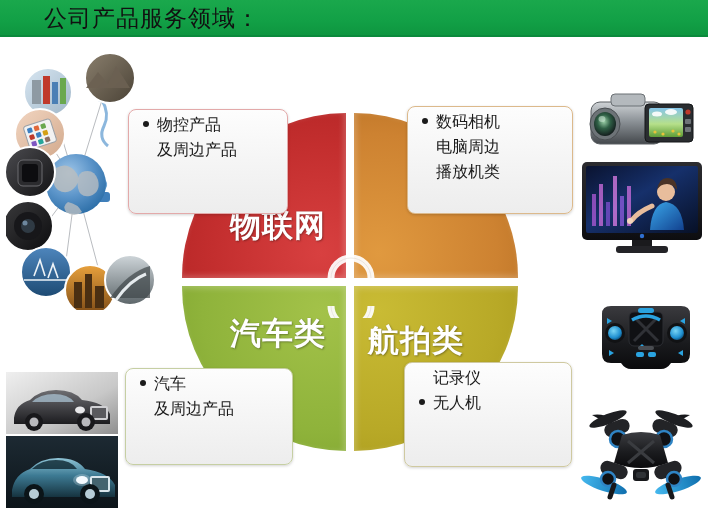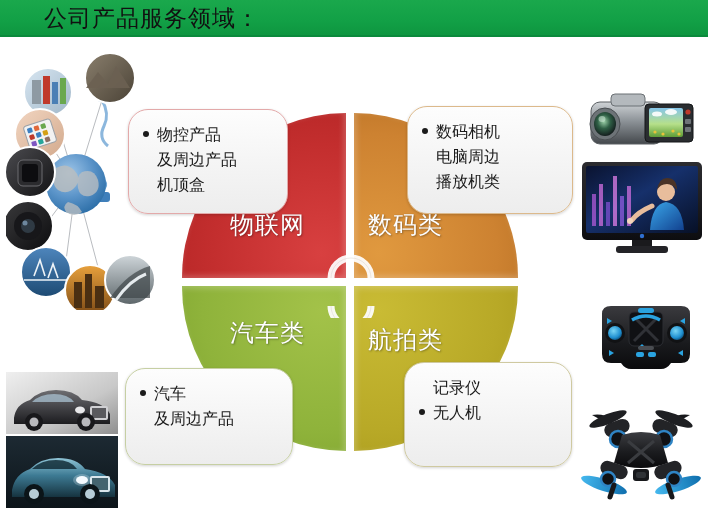--- a/index.html
+++ b/index.html
@@ -45,48 +45,49 @@
   .q-bl{left:0;top:173px;border-radius:0 0 0 165px;
         background:radial-gradient(circle at 85% 15%, #a3c249 0%, #8fb33b 60%, #7ba02c 100%);
         box-shadow:inset -2px 2px 6px rgba(255,255,255,.25);}
   .q-br{left:172px;top:173px;border-radius:0 0 165px 0;
         background:radial-gradient(circle at 15% 15%, #c9bb34 0%, #b8a927 60%, #a59619 100%);
         box-shadow:inset 2px 2px 6px rgba(255,255,255,.25);}
 
   .quad-label{
     position:absolute;
     color:#ffffff;
-    font-size:24px;
+    font-size:31px;
     line-height:34px;
     letter-spacing:1px;
     white-space:nowrap;
     text-shadow:1px 1px 2px rgba(0,0,0,.30), 0 0 1px rgba(0,0,0,.25);
-    font-weight:400;
+    font-weight:700;
   }
   .lab-tl{left:48px;top:95px;}
   .lab-tr{left:186px;top:95px;}
   .lab-bl{left:48px;top:203px;}
   .lab-br{left:186px;top:210px;}
 
   
   .ring{
     position:absolute;left:140px;top:133px;width:58px;height:72px;
     pointer-events:none;
   }
   .ring svg{display:block;}
 
   
   .callout{
     position:absolute;
     box-sizing:border-box;
-    border-radius:20px;
+    border-radius:8px;
     background:linear-gradient(180deg,#fdfdfd 0%,#f4f4f4 55%,#ededed 100%);
     border:1px solid #cfcfcf;
     box-shadow:0 1px 3px rgba(0,0,0,.18);
-    padding:12px 12px 8px 14px;
+    padding:4px 12px 8px 14px;
+    font-family:Liberation Mono, monospace;
   }
   .callout .line{
     color:#1a1a1a;
     font-size:16px;
     line-height:25px;
     white-space:nowrap;
   }
   .callout .bullet{
     display:inline-block;width:6px;height:6px;border-radius:50%;
     background:#1b1b1b;vertical-align:middle;margin-right:8px;
@@ -476,21 +477,20 @@
   </div>
 
   <div class="pie-wrap">
 
     <div class="quad q-tl"></div>
     <div class="quad q-tr"></div>
     <div class="quad q-bl"></div>
     <div class="quad q-br"></div>
 
     <div class="quad-label lab-tl">物联网</div>
-    <div class="quad-label lab-tr">数码类</div>
     <div class="quad-label lab-bl">汽车类</div>
     <div class="quad-label lab-br">航拍类</div>
 
     <div class="ring">
       <svg width="58" height="72" viewBox="0 0 58 72">
         <g fill="none" stroke="#ffffff" stroke-width="7" stroke-linecap="butt" opacity=".92">
           <path d="M9 32 a20 20 0 0 1 40 0"></path>
           <path d="M49 40 a20 20 0 0 1 -40 0" transform="translate(0 20)"></path>
         </g>
         <g fill="none" stroke="#d9d2cd" stroke-width="1" opacity=".5">
@@ -499,21 +499,20 @@
         </g>
       </svg>
     </div>
   </div>
 
   <div class="callout c-tl">
     <div class="line">
       <span class="bullet"></span><span>物控产品</span>
     </div>
     <div class="line indent">及周边产品</div>
-    <div class="line indent">机顶盒</div>
   </div>
 
   <div class="callout c-tr">
     <div class="line">
       <span class="bullet"></span><span>数码相机</span>
     </div>
     <div class="line indent">电脑周边</div>
     <div class="line indent">播放机类</div>
   </div>
 

